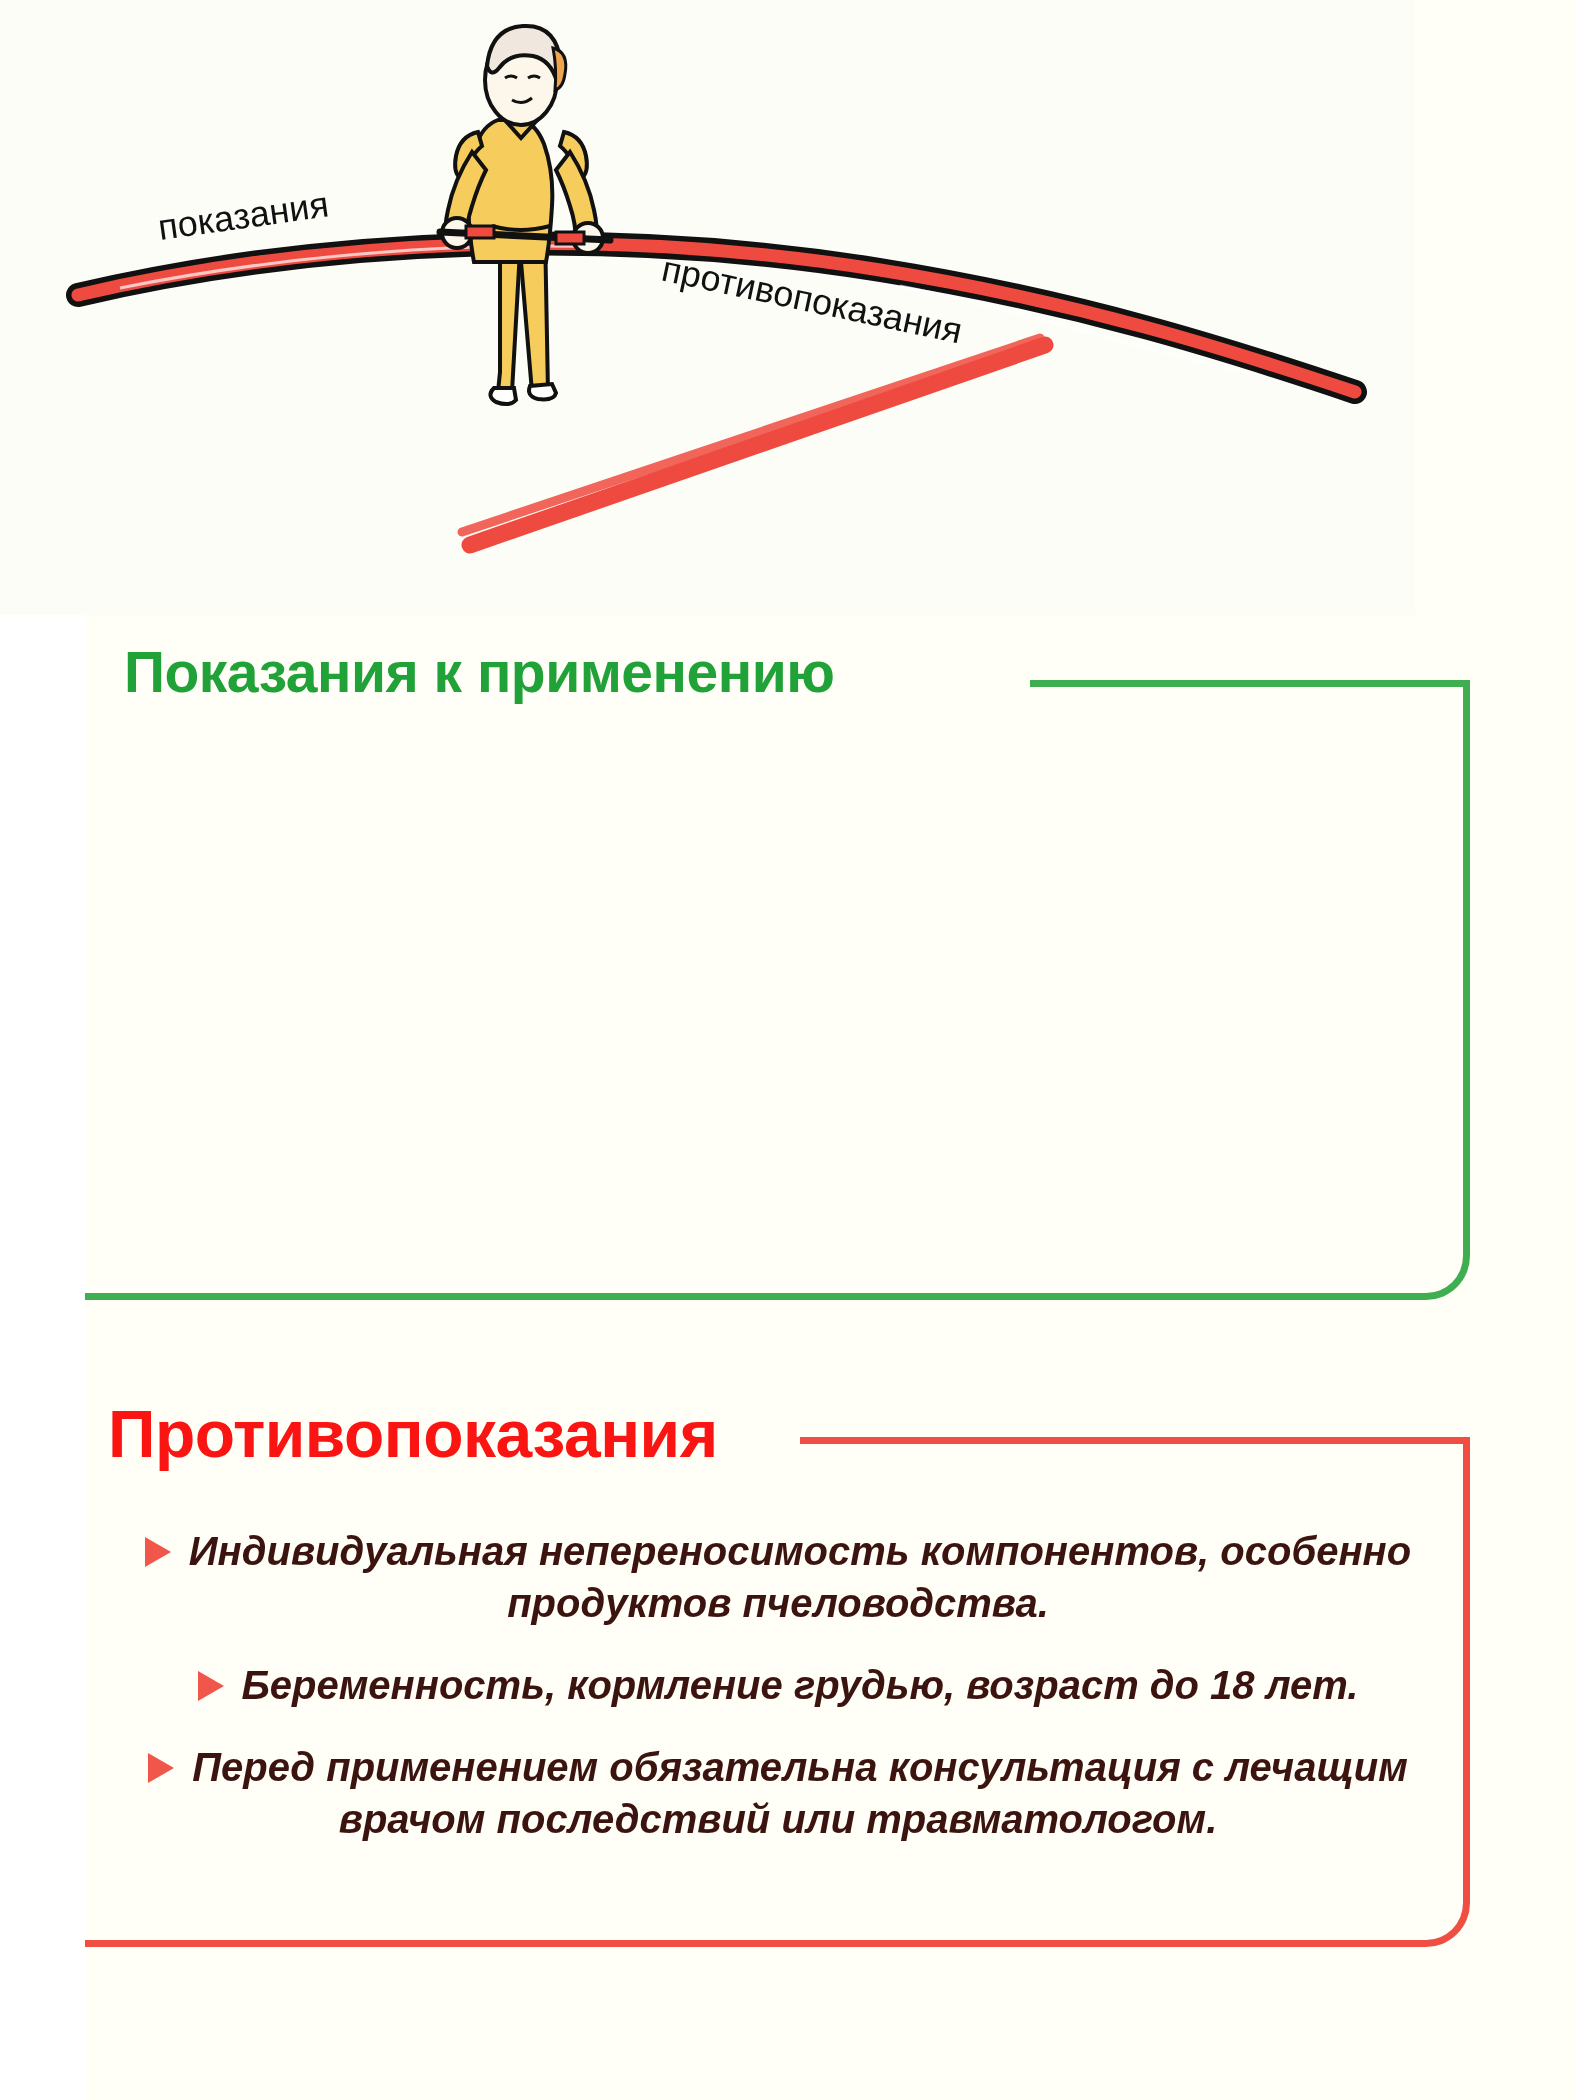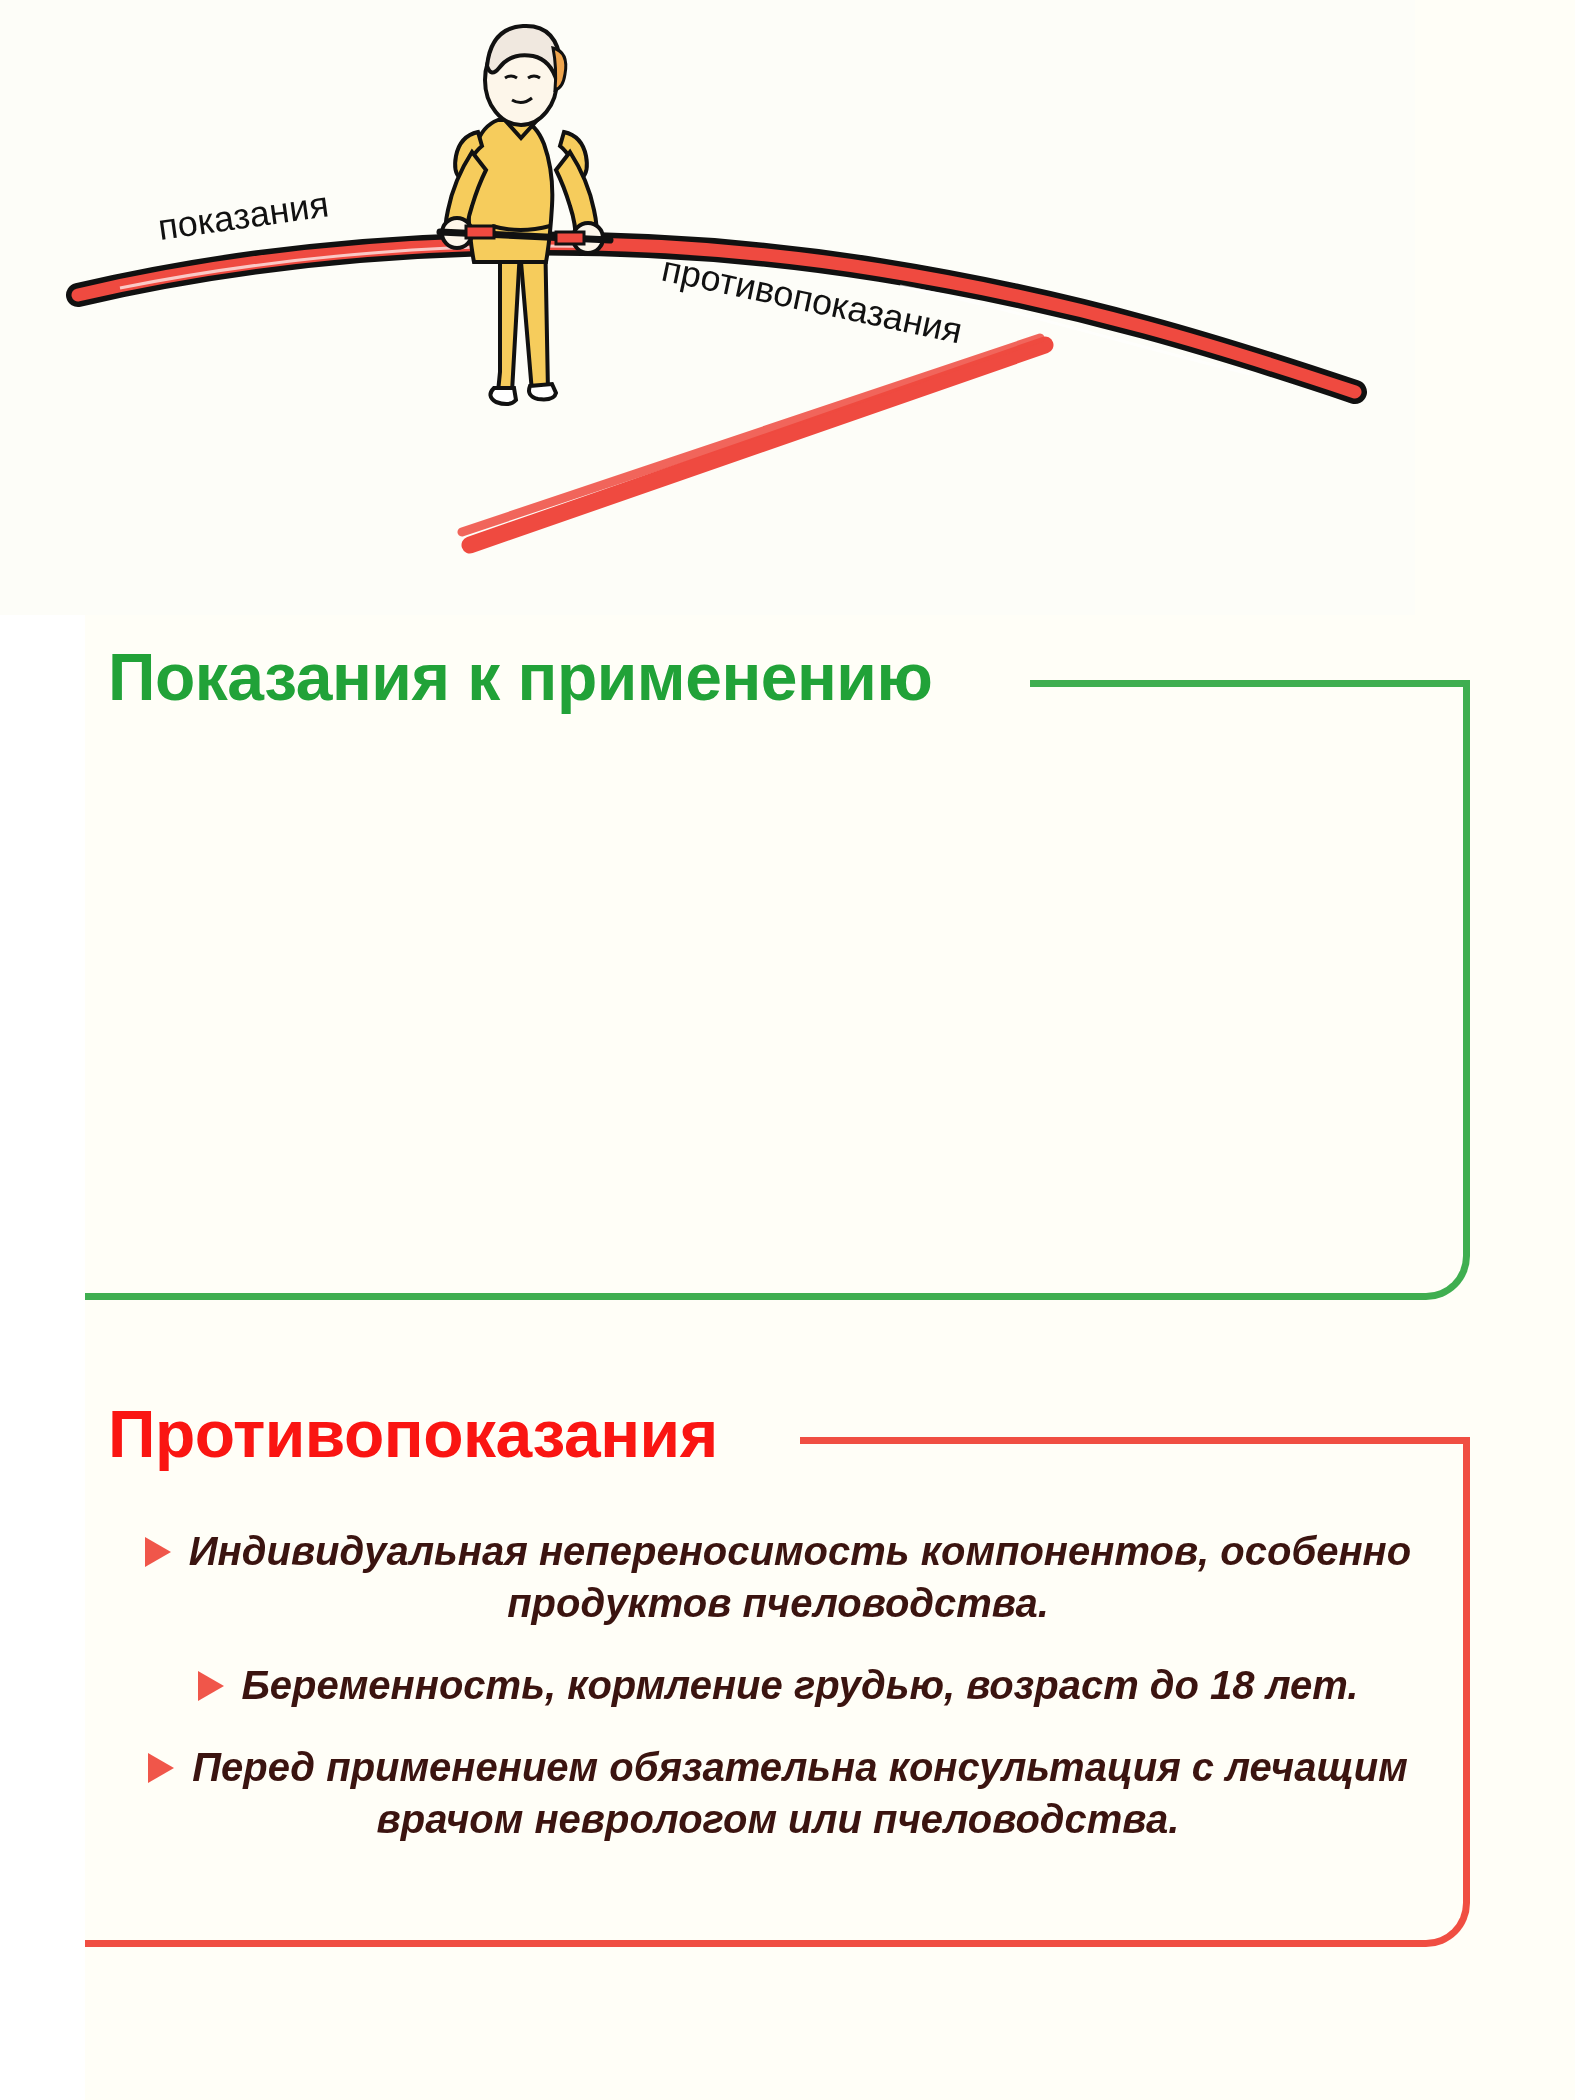--- a/index.html
+++ b/index.html
@@ -75,23 +75,23 @@
   .green-frame-leftmask {
     position: absolute;
     left: 0;
     top: 0;
     width: 85px;
     height: 730px;
     background: #ffffff;
   }
   .h-green {
     position: absolute;
-    left: 108px;
+    left: 124px;
     top: 28px;
-    font-size: 66px;
+    font-size: 57px;
     font-weight: bold;
     color: #21a238;
     letter-spacing: -0.5px;
     white-space: nowrap;
     line-height: 1;
     font-family: "Liberation Sans", sans-serif;
   }
 
   
   .sec-red {
@@ -263,18 +263,18 @@
     <div class="h-red">Противопоказания</div>
 
     <div class="bullets bullets-red">
       <p class="bullet">
         <span class="tri tri-red"></span><span>Индивидуальная непереносимость компонентов, особенно продуктов пчеловодства.</span>
       </p>
       <p class="bullet">
         <span class="tri tri-red"></span><span>Беременность, кормление грудью, возраст до 18 лет.</span>
       </p>
       <p class="bullet">
-        <span class="tri tri-red"></span><span>Перед применением обязательна консультация с лечащим врачом неврологом или пчеловодства.</span>
+        <span class="tri tri-red"></span><span>Перед применением обязательна консультация с лечащим врачом последствий или травматологом.</span>
       </p>
     </div>
   </section>
 
 </div>
 
 </body></html>

